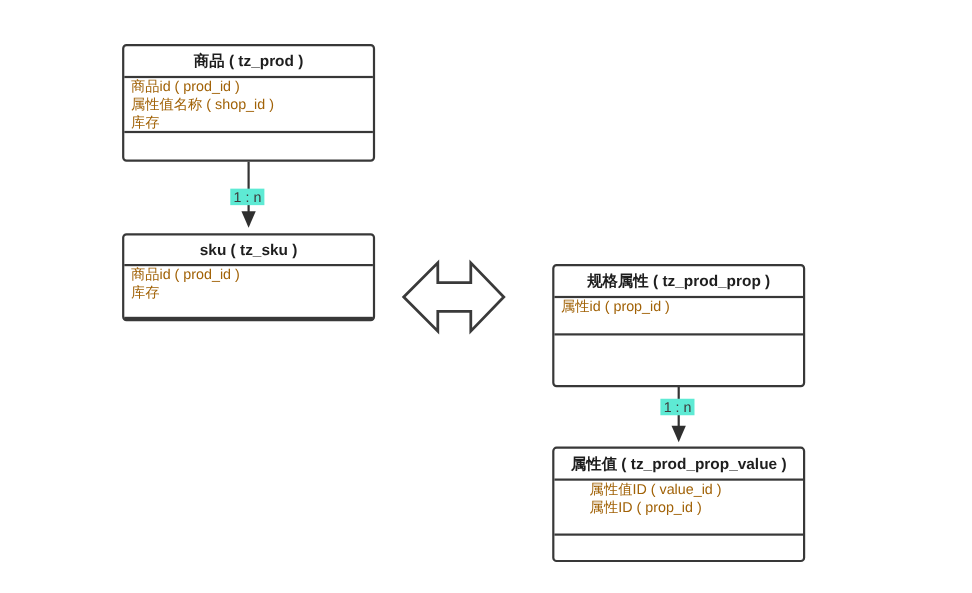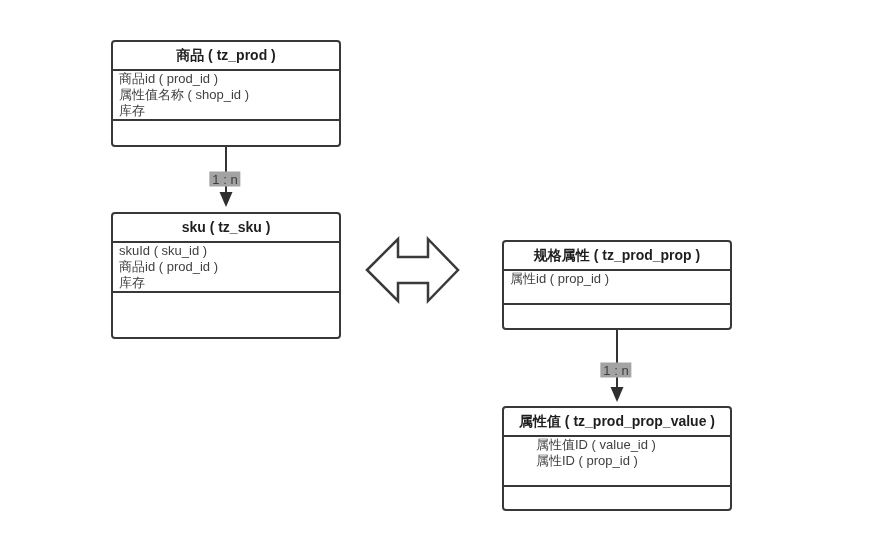--- a/index.html
+++ b/index.html
@@ -41,34 +41,34 @@
     font-size: 14px;
     color: #1e1e1e;
     border-bottom: 2px solid #383838;
     white-space: nowrap;
     overflow: hidden;
   }
   .entity-fields {
     padding: 0 6px;
     border-bottom: 2px solid #383838;
     font-size: 13px;
-    color: #404040;
+    color: #a16207;
     overflow: hidden;
   }
   .field {
     line-height: 16px;
     white-space: nowrap;
   }
   .entity-footer {
     flex: 1 1 auto;
   }
   .relation-label {
     position: absolute;
     transform: translate(-50%, -50%);
-    background: #a3a3a3;
+    background: #5eead4;
     padding: 0 3px;
     font-size: 13px;
     color: #3d3d3d;
     white-space: nowrap;
   }
 </style>
 </head>
 <body>
 
 <div class="canvas">
@@ -92,31 +92,30 @@
   <div class="entity" style="left:111px; top:40px; height:107px;">
     <div class="entity-title">商品 ( tz_prod )</div>
     <div class="entity-fields" style="height:48px;">
       <div class="field">商品id ( prod_id )</div>
       <div class="field">属性值名称 ( shop_id )</div>
       <div class="field">库存</div>
     </div>
     <div class="entity-footer"></div>
   </div>
 
-  <div class="entity" style="left:111px; top:212px; height:127px;">
+  <div class="entity" style="left:111px; top:212px; height:80px;">
     <div class="entity-title">sku ( tz_sku )</div>
     <div class="entity-fields" style="height:48px;">
-      <div class="field">skuId ( sku_id )</div>
       <div class="field">商品id ( prod_id )</div>
       <div class="field">库存</div>
     </div>
     <div class="entity-footer"></div>
   </div>
 
-  <div class="entity" style="left:502px; top:240px; height:90px;justify-content:flex-end;">
+  <div class="entity" style="left:502px; top:240px; height:112px;justify-content:flex-end;">
     <div class="entity-title">规格属性 ( tz_prod_prop )</div>
     <div class="entity-fields" style="height:32px;">
       <div class="field">属性id ( prop_id )</div>
     </div>
     <div class="entity-footer"></div>
   </div>
 
   <div class="entity" style="left:502px; top:406px; height:105px;">
     <div class="entity-title">属性值 ( tz_prod_prop_value )</div>
     <div class="entity-fields" style="height:48px;padding-left:32px;">

